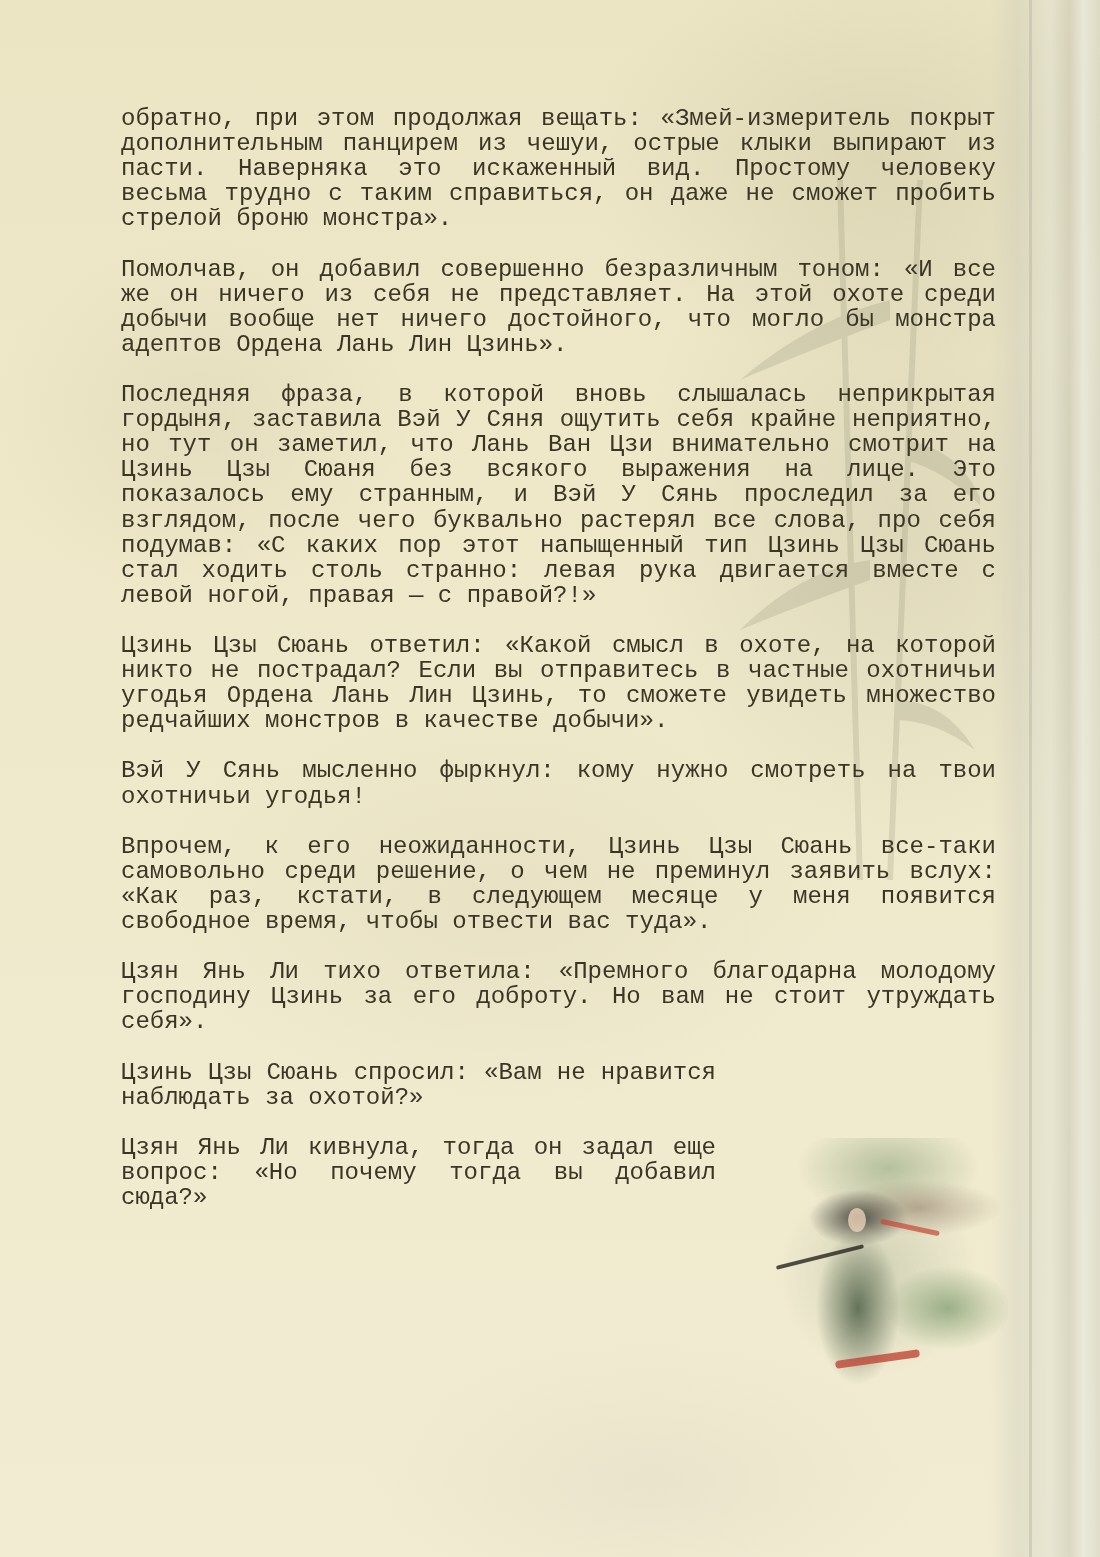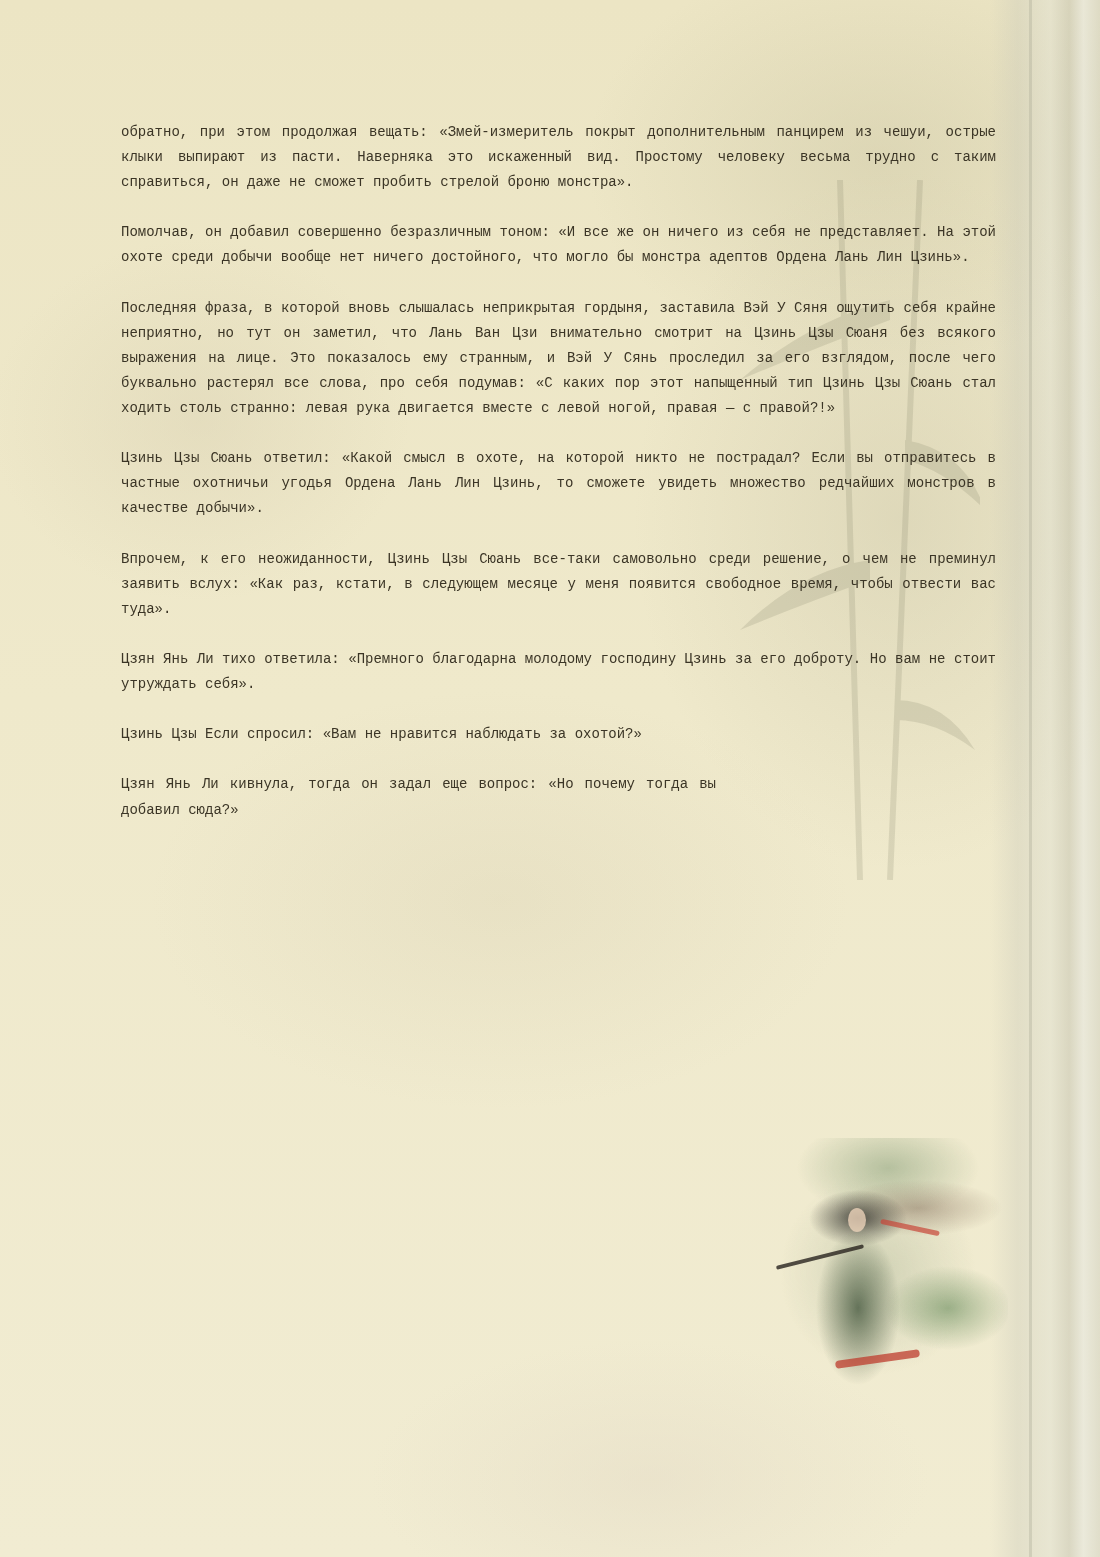--- a/index.html
+++ b/index.html
@@ -20,23 +20,23 @@
   }
   .page-edge-line {
     position: absolute; top: 0; right: 68px; width: 3px; height: 1557px;
     background: rgba(170,168,150,0.35);
   }
   .bamboo {
     position: absolute; right: 120px; top: 180px; width: 260px; height: 700px;
     opacity: 0.18; pointer-events: none;
   }
   .text {
-    position: absolute; left: 121px; top: 120px; width: 875px;
+    position: absolute; left: 121px; top: 106px; width: 875px;
     font-family: "Liberation Mono", "DejaVu Sans Mono", monospace;
-    font-size: 14px; line-height: 25.1px; color: #3b3526;
+    font-size: 24px; line-height: 25.1px; color: #3b3526;
     text-align: justify;
   }
   .text p { margin: 0 0 25.1px 0; }
   .narrow { width: 595px; }
   .illustration {
     position: absolute; left: 748px; top: 1138px; width: 260px; height: 270px;
     border-radius: 40px;
     background:
       radial-gradient(ellipse 60px 110px at 110px 170px, rgba(60,80,55,0.75), rgba(0,0,0,0) 70%),
       radial-gradient(ellipse 70px 40px at 110px 80px, rgba(45,45,40,0.8), rgba(0,0,0,0) 70%),
@@ -80,23 +80,24 @@
     <path d="M150 380 q-70 10 -130 70 q60 -25 130 -50z"></path>
     <path d="M175 520 q50 0 80 50 q-40 -30 -80 -30z"></path>
   </g>
 </svg>
 
 <div class="text">
   <p>обратно, при этом продолжая вещать: «Змей-измеритель покрыт дополнительным панцирем из чешуи, острые клыки выпирают из пасти. Наверняка это искаженный вид. Простому человеку весьма трудно с таким справиться, он даже не сможет пробить стрелой броню монстра».</p>
   <p>Помолчав, он добавил совершенно безразличным тоном: «И все же он ничего из себя не представляет. На этой охоте среди добычи вообще нет ничего достойного, что могло бы монстра адептов Ордена Лань Лин Цзинь».</p>
   <p>Последняя фраза, в которой вновь слышалась неприкрытая гордыня, заставила Вэй У Сяня ощутить себя крайне неприятно, но тут он заметил, что Лань Ван Цзи внимательно смотрит на Цзинь Цзы Сюаня без всякого выражения на лице. Это показалось ему странным, и Вэй  У Сянь проследил за его взглядом, после чего буквально растерял все слова, про себя подумав: «С каких пор этот напыщенный тип Цзинь Цзы Сюань стал ходить столь странно: левая рука двигается вместе с левой ногой, правая — с правой?!»</p>
   <p>Цзинь Цзы Сюань ответил: «Какой смысл в охоте, на которой никто не пострадал? Если вы отправитесь в частные охотничьи угодья Ордена Лань Лин Цзинь, то сможете увидеть множество редчайших монстров в качестве добычи».</p>
+  <p>Вэй У Сянь мысленно фыркнул: кому нужно смотреть на твои охотничьи угодья!</p>
   <p>Впрочем, к его неожиданности, Цзинь Цзы Сюань все-таки самовольно среди решение, о чем не преминул заявить вслух: «Как раз, кстати, в следующем месяце у меня появится свободное время, чтобы отвести вас туда».</p>
   <p>Цзян Янь Ли тихо ответила: «Премного благодарна молодому господину Цзинь за его доброту. Но вам не стоит утруждать себя».</p>
-  <p class="narrow">Цзинь Цзы Если спросил: «Вам не нравится наблюдать за охотой?»</p>
+  <p class="narrow">Цзинь Цзы Сюань спросил: «Вам не нравится наблюдать за охотой?»</p>
   <p class="narrow">Цзян Янь Ли кивнула, тогда он задал еще вопрос: «Но почему тогда вы добавил сюда?»</p>
 </div>
 
 <div class="illustration"></div>
 <div class="illu-face"></div>
 <div class="illu-flute"></div>
 <div class="illu-ribbon"></div>
 <div class="illu-sash"></div>
 
 </body></html>

